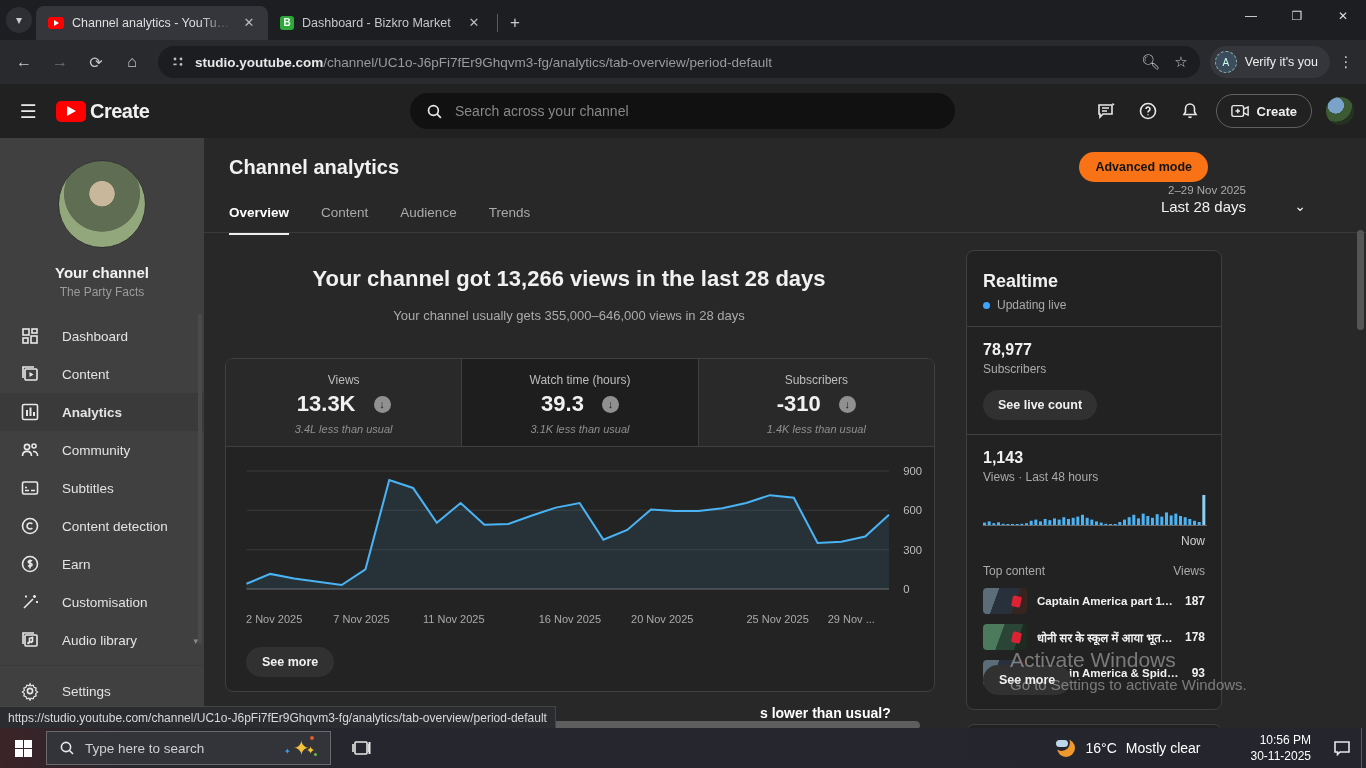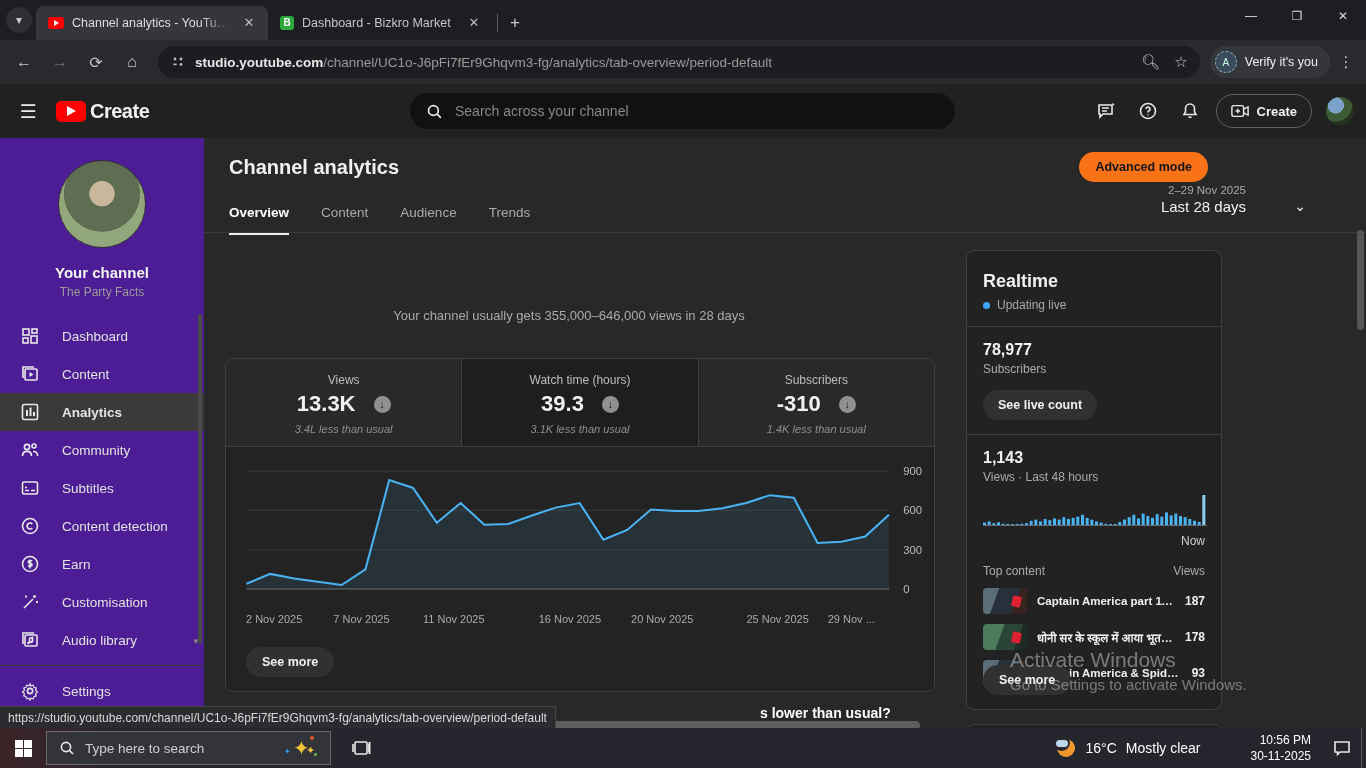--- a/index.html
+++ b/index.html
@@ -46,21 +46,21 @@
   .logo-text { font-size:20px; font-weight:bold; letter-spacing:-0.5px; font-family:"Liberation Sans",sans-serif; }
   .studio-search { position:absolute; left:410px; width:545px; height:36px; background:#111; border-radius:18px; display:flex; align-items:center; padding:0 16px; gap:12px; }
   .studio-search .ph { color:#888; font-size:14px;text-align:center; }
   .sh-right { position:absolute; right:12px; display:flex; align-items:center; gap:10px; }
   .sh-ic { width:32px; height:32px; display:flex; align-items:center; justify-content:center; color:#e8e8e8; }
   .create-btn { display:flex; align-items:center; gap:8px; border:1px solid #606060; border-radius:17px; height:34px; padding:0 14px; font-size:13px; font-weight:bold; color:#f1f1f1; }
   .hdr-avatar { width:28px; height:28px; border-radius:50%; background:radial-gradient(circle at 35% 30%,#7ba3c9 0 30%,#3c5a33 31% 60%,#24321f 61%); margin-left:4px; }
 
   
   .app { position:absolute; top:138px; left:0; right:0; bottom:40px; display:flex; }
-  .sidebar { width:204px; background:#4c1d95; position:relative; flex:none; }
+  .sidebar { width:204px; background:#404040; position:relative; flex:none; }
   .ch-avatar { width:88px; height:88px; border-radius:50%; margin:22px auto 0; background:radial-gradient(circle at 50% 38%,#c8b79b 0 18%,#5f6e52 19% 55%,#93a77d 56%); border:1px solid #333; }
   .ch-name { text-align:center; font-size:15px; font-weight:bold; margin-top:16px; }
   .ch-sub { text-align:center; font-size:12px; color:#9b9b9b; margin-top:4px; }
   .nav { margin-top:18px; }
   .nav-item { display:flex; align-items:center; height:38px; padding-left:20px; gap:22px; font-size:13.5px; color:#e3e3e3; }
   .nav-item.active { background:#3a3a3a; font-weight:bold; }
   .nav-item svg { width:20px; height:20px; flex:none; }
   .side-divider { height:1px; background:#3a3a3a; margin:6px 0; }
   .side-scroll { position:absolute; right:2px; top:176px; width:4px; height:330px; background:#4a4a4a; border-radius:2px; }
   .side-chev { position:absolute; right:6px; top:498px; color:#8a8a8a; font-size:9px; }
@@ -371,20 +371,21 @@
         <div class="t">Trends</div>
       </div>
 
       <div class="period">
         <div class="rng">2–29 Nov 2025</div>
         <div class="lbl">Last 28 days</div>
       </div>
       <div class="period-chev">⌄</div>
       <div class="hdr-rule"></div>
 
+      <div class="headline">Your channel got 13,266 views in the last 28 days</div>
       <div class="subline">Your channel usually gets 355,000–646,000 views in 28 days</div>
 
       <div class="card chart-card">
         <div class="metrics">
           <div class="metric">
             <div class="m-label">Views</div>
             <div class="m-val">
                 <span>13.3K</span>
                 <span class="m-badge">↓</span>
               </div>

